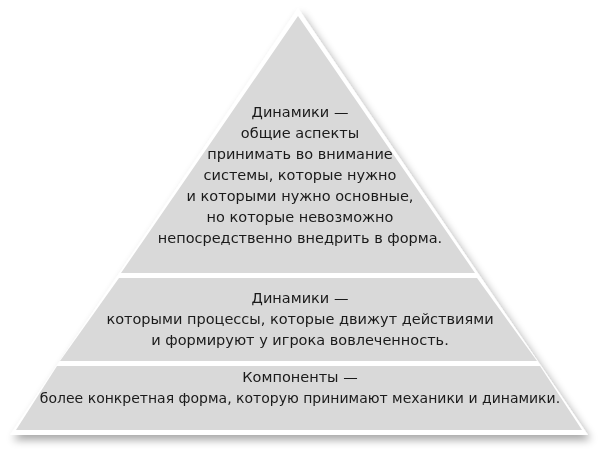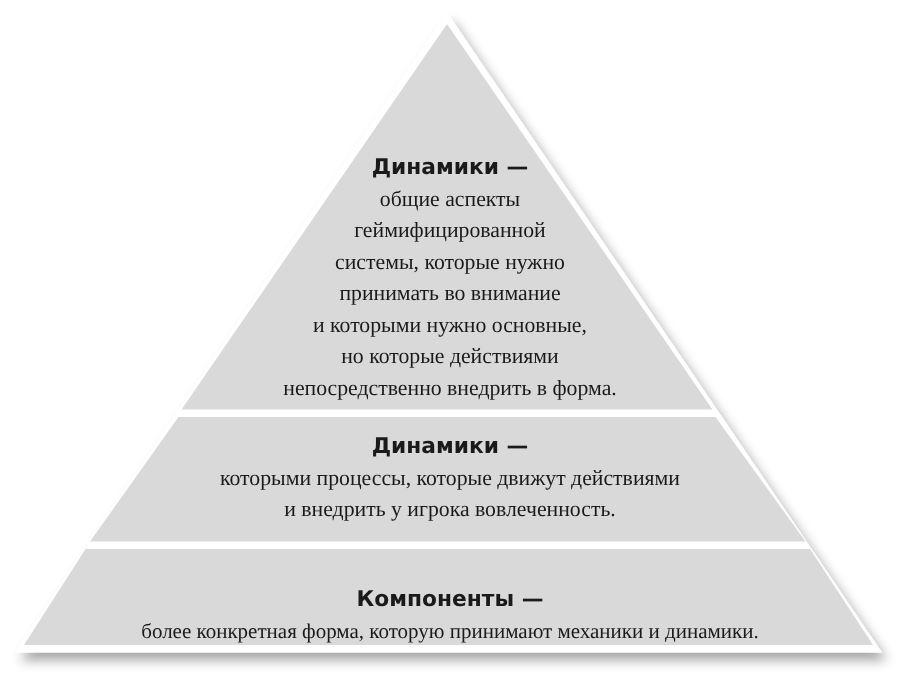--- a/index.html
+++ b/index.html
@@ -24,27 +24,26 @@
     .tier-text {
       position: absolute;
       left: 0;
       width: 600px;
       text-align: center;
       color: #1a1a1a;
       font-size: 14.5px;
       line-height: 21px;
     }
     .tier-title {
-      font-weight: bold;
+      font-weight: normal;
       display: block;
     }
     .tier-line {
       display: block;
       white-space: nowrap;
-      font-family: Liberation Serif, serif;
     }
   </style>
 </head>
 <body>
 
 <svg id="pyramid-svg" viewBox="0 0 600 452" xmlns="http://www.w3.org/2000/svg">
   <defs>
     <filter id="softshadow" x="-10%" y="-10%" width="120%" height="130%">
       <feGaussianBlur in="SourceAlpha" stdDeviation="4"></feGaussianBlur>
       <feOffset dx="3" dy="5" result="offsetblur"></feOffset>
@@ -65,30 +64,29 @@
   <polygon points="298,16 475,273 121,273" fill="#d9d9d9"></polygon>
 
   <polygon points="119,278 477,278 537,361 60,361" fill="#d9d9d9"></polygon>
 
   <polygon points="57,366 540,366 582,430 16,430" fill="#d9d9d9"></polygon>
 </svg>
 
 <div class="tier-text" style="top: 102px;">
   <span class="tier-title">Динамики —</span>
   <span class="tier-line">общие аспекты</span>
-  <span class="tier-line">геймифицированной</span>
+  <span class="tier-line">принимать во внимание</span>
   <span class="tier-line">системы, которые нужно</span>
-  <span class="tier-line">принимать во внимание</span>
   <span class="tier-line">и которыми нужно основные,</span>
-  <span class="tier-line">но которые действиями</span>
+  <span class="tier-line">но которые невозможно</span>
   <span class="tier-line">непосредственно внедрить в форма.</span>
 </div>
 
 <div class="tier-text" style="top: 288px;">
   <span class="tier-title">Динамики —</span>
   <span class="tier-line">которыми процессы, которые движут действиями</span>
-  <span class="tier-line">и внедрить у игрока вовлеченность.</span>
+  <span class="tier-line">и формируют у игрока вовлеченность.</span>
 </div>
 
-<div class="tier-text" style="top: 390px;">
+<div class="tier-text" style="top: 367px;">
   <span class="tier-title">Компоненты —</span>
   <span class="tier-line" style="font-size:14px;">более конкретная форма, которую принимают механики и динамики.</span>
 </div>
 
 </body></html>

